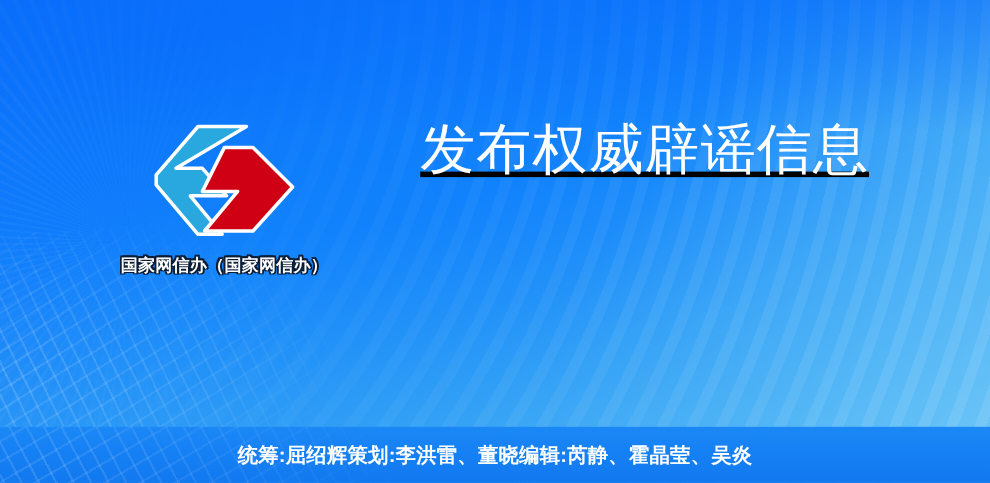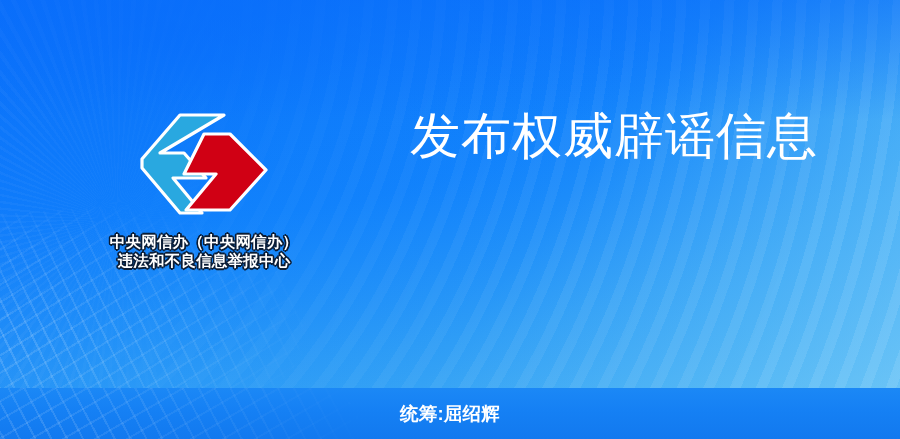--- a/index.html
+++ b/index.html
@@ -115,23 +115,24 @@
     text-shadow:
       -1.4px -1.4px 0 #0b1d36, 1.4px -1.4px 0 #0b1d36,
       -1.4px  1.4px 0 #0b1d36, 1.4px  1.4px 0 #0b1d36,
        0px   -1.6px 0 #0b1d36, 0px 1.6px 0 #0b1d36,
       -1.6px  0px   0 #0b1d36, 1.6px 0px 0 #0b1d36;
   }
 
   
   .headline {
     position: absolute;
-    left: 410px;
+    left: 382px;
     top: 110px;
     width: 420px;
+    text-decoration: underline;
   }
   .headline-line {
     color: #ffffff;
     font-family: "Liberation Serif", "DejaVu Serif", serif;
     font-size: 50px;
     line-height: 53px;
     font-weight: normal;
     letter-spacing: 1px;
     white-space: nowrap;
   }
@@ -184,28 +185,29 @@
 
   <div class="logo-block">
 
     <svg class="logo-mark" viewBox="0 0 128 112" aria-hidden="true">
 
       <path d="M 84 3 L 40 3 L 2 47 L 2 56 L 40 101 L 62 101 L 33 66 L 66 66 L 44 41 L 20 41 Z" fill="#29a8e0" stroke="#ffffff" stroke-width="3.2" stroke-linejoin="round"></path>
 
       <path d="M 64 22 L 90 22 L 126 58 L 90 98 L 46 98 L 76 62 L 44 62 Z" fill="#d00014" stroke="#ffffff" stroke-width="3.2" stroke-linejoin="round"></path>
     </svg>
 
-    <div class="logo-caption">中央网信办（中央网信办）</div>
-    <div class="logo-caption">违法和不良信息举报中心</div>
+    <div class="logo-caption">国家网信办（国家网信办）</div>
   </div>
 
   <div class="headline">
     <div class="headline-line">发布权威辟谣信息</div>
   </div>
 
   <div class="footer-bar">
     <div class="footer-lattice"></div>
     <div class="footer-credits">
       <span class="credit-item">统筹:屈绍辉</span>
+      <span class="credit-item">策划:李洪雷、董晓</span>
+      <span class="credit-item">编辑:芮静、霍晶莹、吴炎</span>
     </div>
   </div>
 
 </div>
 
 </body></html>

